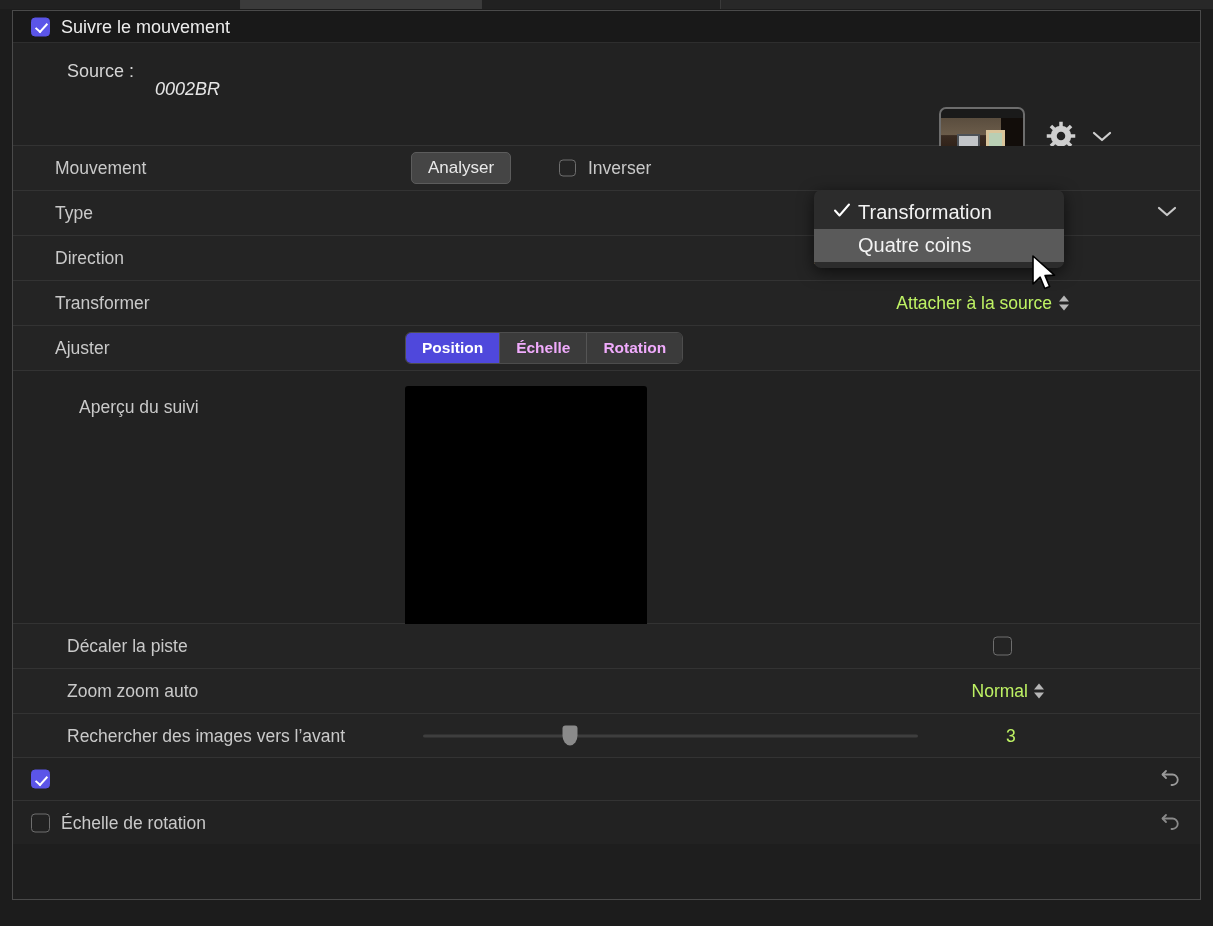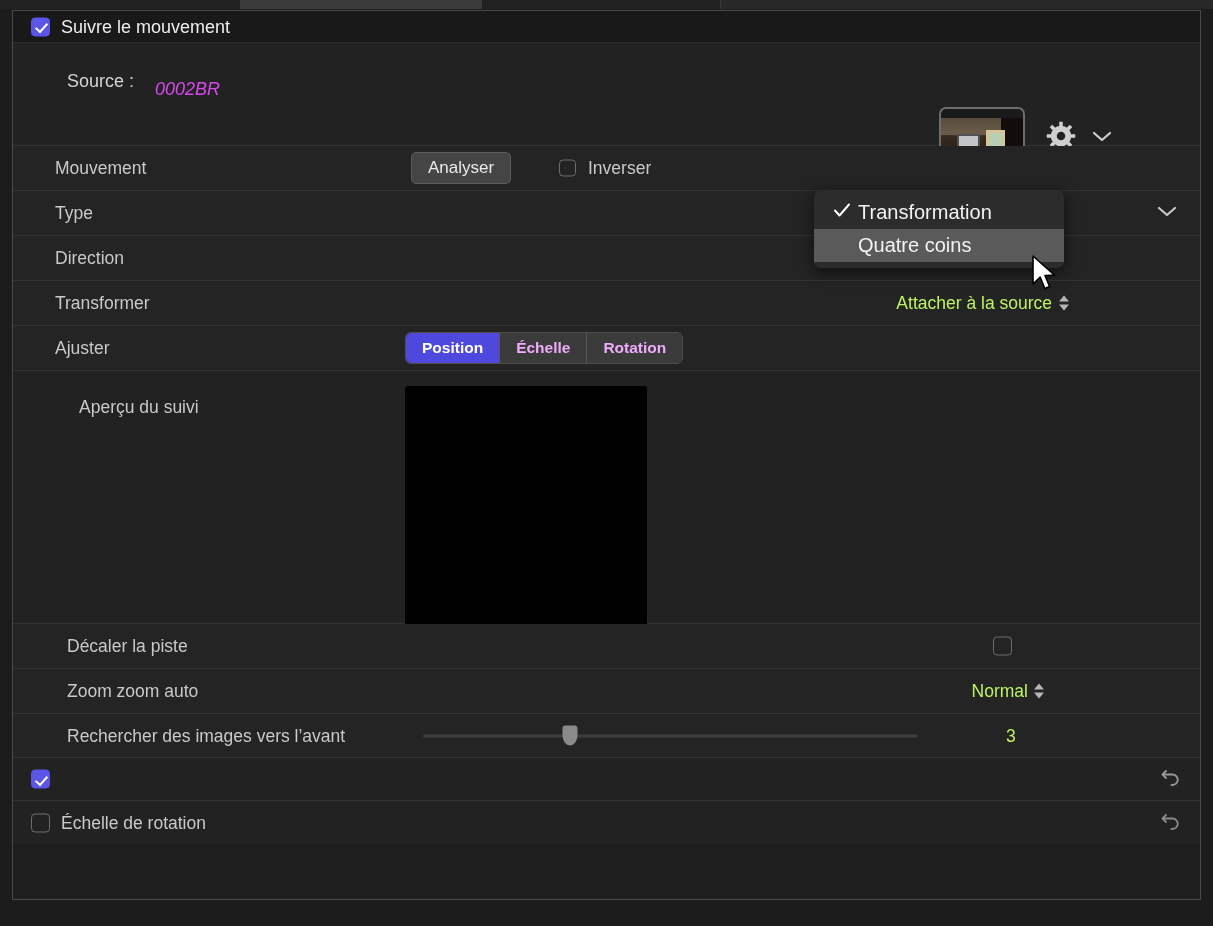--- a/index.html
+++ b/index.html
@@ -93,21 +93,21 @@
     left: 5.5px; top: 2.5px;
     width: 5px; height: 10px;
     border: solid #ffffff;
     border-width: 0 2.2px 2.2px 0;
     transform: rotate(42deg);
   }
 
   
   .src-row { height: 103px; background: #222222; }
   .src-label { font-size: 18px; color: #d4d4d4; }
-  .src-name { font-style: italic; color: #d946ef; }
+  .src-name { font-style: italic; color: #e5e5e5; }
 
   .thumb {
     position: absolute;
     left: 926px; top: 64px;
     width: 86px; height: 68px;
     border-radius: 7px;
     border: 2px solid #6d6d6d;
     box-sizing: border-box;
     background: #1a1a1a;
     overflow: hidden;
@@ -292,21 +292,21 @@
 </div>
 
 <div class="panel">
 
   <div class="hdr-row">
     <div class="cb on" style="left:18px;"></div>
     <div class="lbl" style="left:48px; color:#ededed; font-size:18px;">Suivre le mouvement</div>
   </div>
 
   <div class="row src-row">
-    <div class="lbl src-label" style="left:54px; top:28px; transform:none;">Source :</div>
+    <div class="lbl src-label" style="left:54px; top:18px; transform:none;">Source :</div>
     <div class="lbl src-name" style="left:142px; top:36px; transform:none; font-size:18px;">0002BR</div>
 
     <div class="thumb">
       <div class="scene"></div>
       <div class="darkside"></div>
       <div class="frame1"></div>
       <div class="frame2"></div>
     </div>
 
     <span class="gear">

